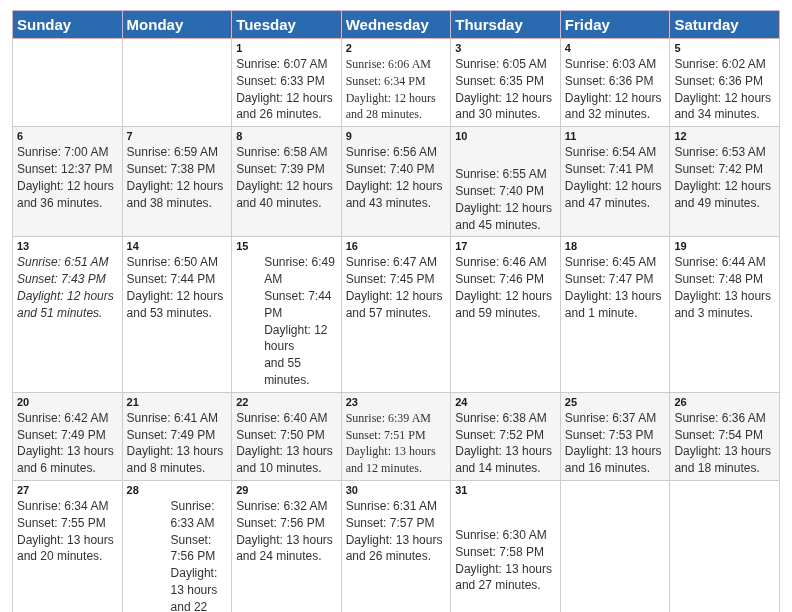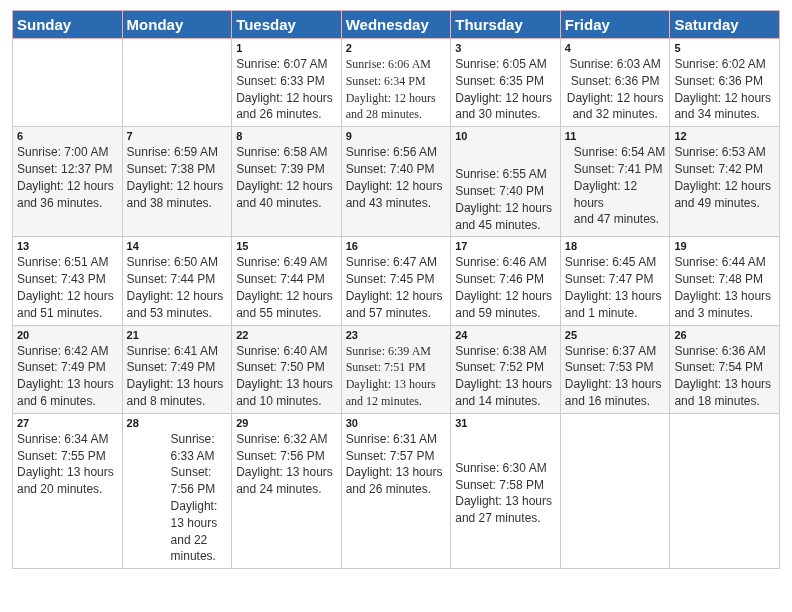--- a/index.html
+++ b/index.html
@@ -120,21 +120,21 @@
           </td>
           <td>
             <span class="day-number">3</span>
             <div class="day-info" style="white-space: pre-line;">Sunrise: 6:05 AM
 Sunset: 6:35 PM
 Daylight: 12 hours
 and 30 minutes.</div>
           </td>
           <td>
             <span class="day-number">4</span>
-            <div class="day-info" style="white-space: pre-line; text-align: center;">Sunrise: 6:03 AM
+            <div class="day-info" style="white-space: pre-line;">Sunrise: 6:03 AM
 Sunset: 6:36 PM
 Daylight: 12 hours
 and 32 minutes.</div>
           </td>
           <td>
             <span class="day-number">5</span>
             <div class="day-info" style="white-space: pre-line;">Sunrise: 6:02 AM
 Sunset: 6:36 PM
 Daylight: 12 hours
 and 34 minutes.</div>
@@ -171,51 +171,51 @@
           </td>
           <td>
             <span class="day-number">10</span>
             <div class="day-info" style="white-space: pre-line; margin-top: 24px;">Sunrise: 6:55 AM
 Sunset: 7:40 PM
 Daylight: 12 hours
 and 45 minutes.</div>
           </td>
           <td>
             <span class="day-number">11</span>
-            <div class="day-info" style="white-space: pre-line; margin-left: 9px;">Sunrise: 6:54 AM
+            <div class="day-info" style="white-space: pre-line;">Sunrise: 6:54 AM
 Sunset: 7:41 PM
 Daylight: 12 hours
 and 47 minutes.</div>
           </td>
           <td>
             <span class="day-number">12</span>
             <div class="day-info" style="white-space: pre-line;">Sunrise: 6:53 AM
 Sunset: 7:42 PM
 Daylight: 12 hours
 and 49 minutes.</div>
           </td>
         </tr>
         <tr>
           <td>
             <span class="day-number">13</span>
-            <div class="day-info" style="white-space: pre-line;">Sunrise: 6:51 AM
+            <div class="day-info" style="white-space: pre-line; font-style: italic;">Sunrise: 6:51 AM
 Sunset: 7:43 PM
 Daylight: 12 hours
 and 51 minutes.</div>
           </td>
           <td>
             <span class="day-number">14</span>
             <div class="day-info" style="white-space: pre-line;">Sunrise: 6:50 AM
 Sunset: 7:44 PM
 Daylight: 12 hours
 and 53 minutes.</div>
           </td>
           <td>
             <span class="day-number">15</span>
-            <div class="day-info" style="white-space: pre-line;">Sunrise: 6:49 AM
+            <div class="day-info" style="white-space: pre-line; margin-left: 28px;">Sunrise: 6:49 AM
 Sunset: 7:44 PM
 Daylight: 12 hours
 and 55 minutes.</div>
           </td>
           <td>
             <span class="day-number">16</span>
             <div class="day-info" style="white-space: pre-line;">Sunrise: 6:47 AM
 Sunset: 7:45 PM
 Daylight: 12 hours
 and 57 minutes.</div>

